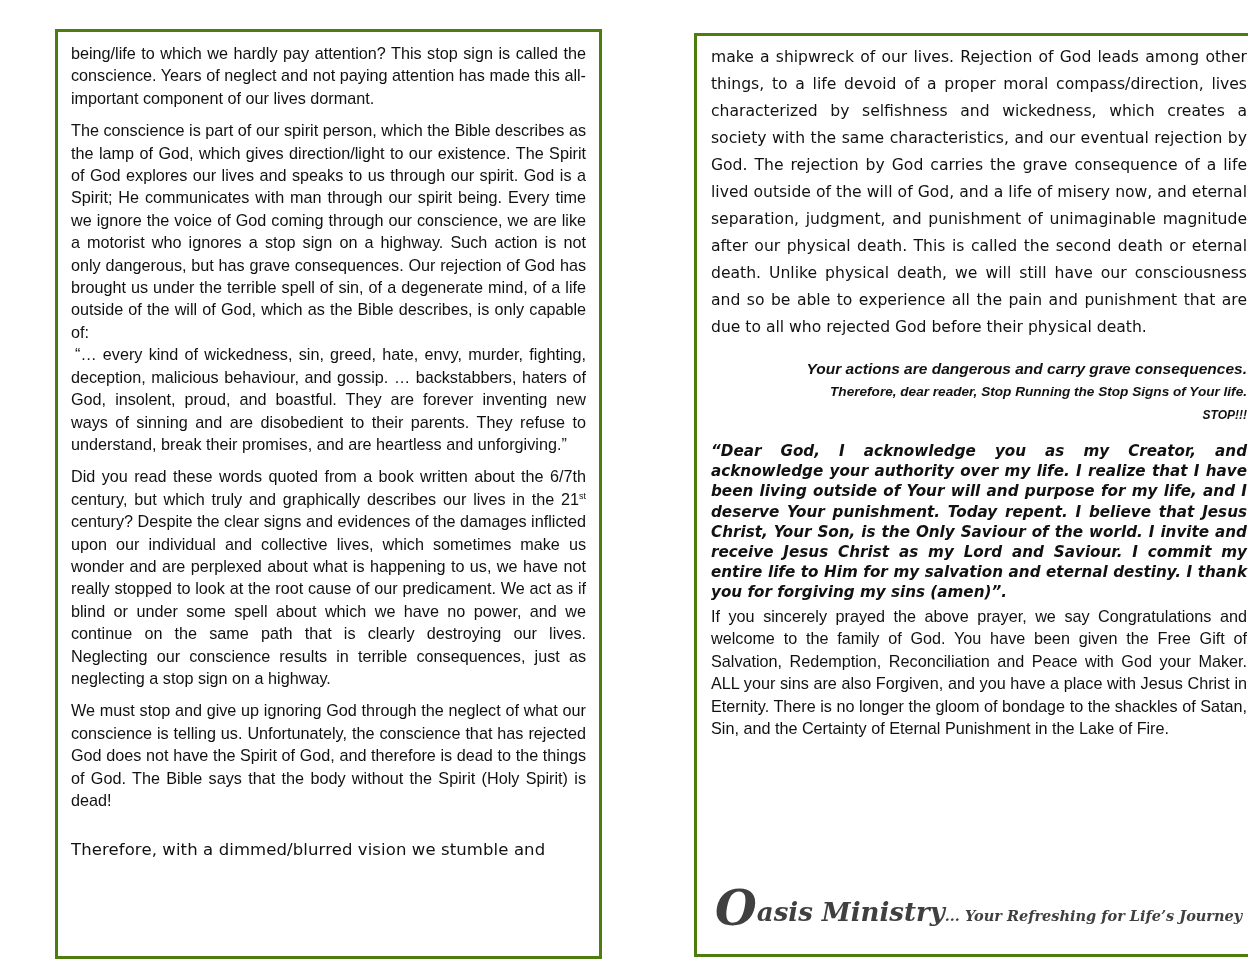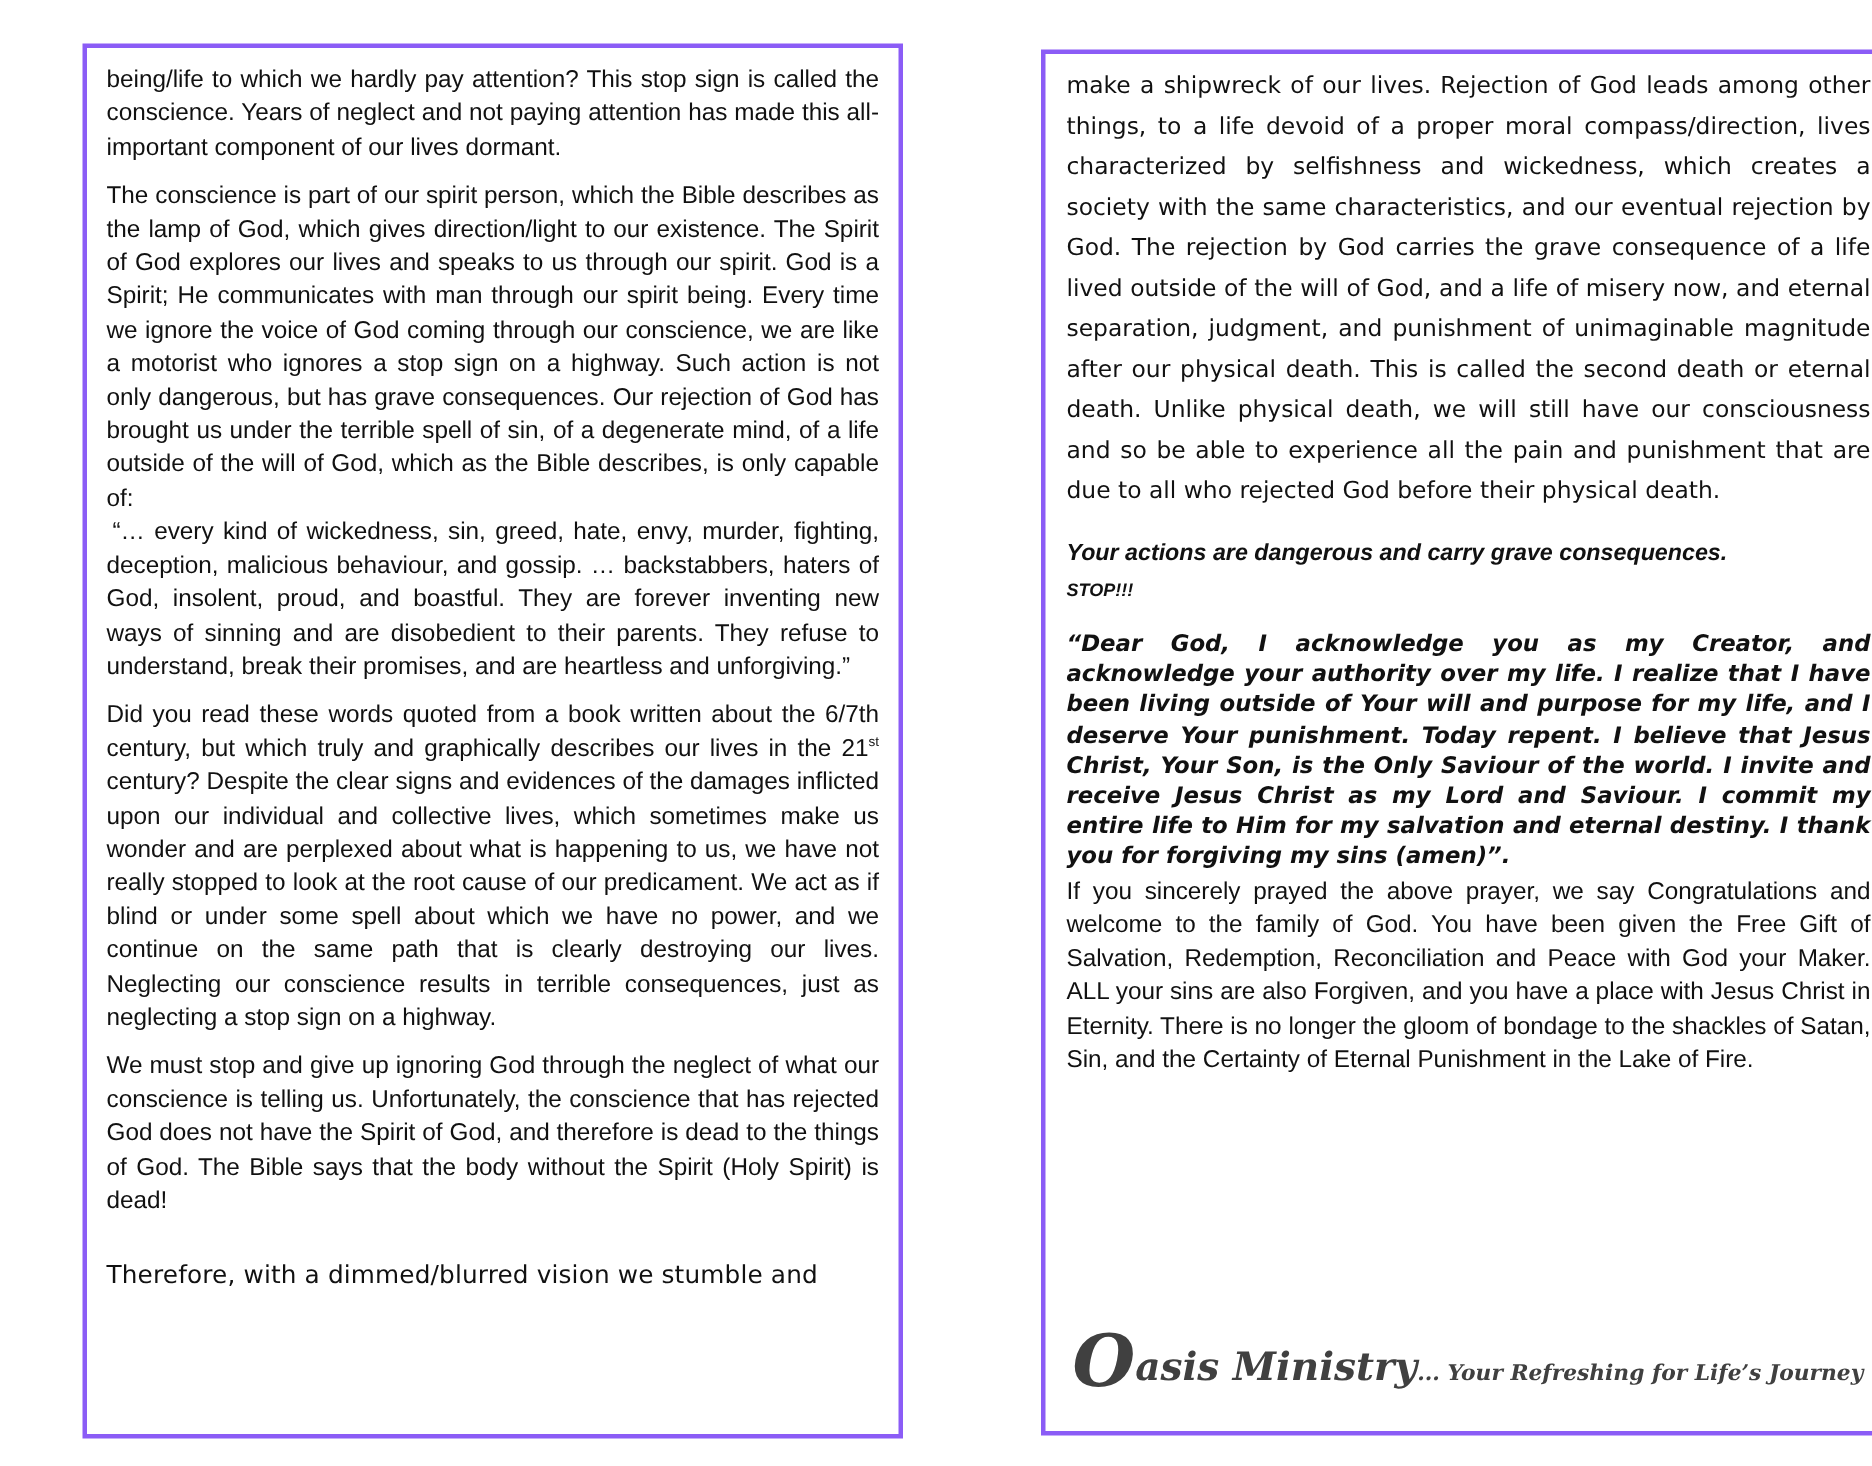--- a/index.html
+++ b/index.html
@@ -11,21 +11,21 @@
       width: 1248px;
       height: 977px;
       position: relative;
       overflow: hidden;
       font-family: "Liberation Sans", sans-serif;
       color: #111111;
     }
     .panel {
       position: absolute;
       box-sizing: border-box;
-      border: 3px solid #8b5cf6;
+      border: 3px solid #4d7c0f;
       background: #ffffff;
     }
     #panel-left {
       left: 55px;
       top: 29px;
       width: 547px;
       height: 930px;
       padding: 10px 13px 0 13px;
     }
     #panel-right {
@@ -54,21 +54,21 @@
       margin-top: 28px;
       letter-spacing: 0.1px;
     }
     .right-top-dejavu {
       font-family: "DejaVu Sans", sans-serif;
       font-size: 15.6px;
       line-height: 27px;
       text-align: justify;
     }
     .warning {
-      text-align: left;
+      text-align: right;
       font-style: italic;
       font-weight: bold;
       margin-top: 16px;
       margin-bottom: 14px;
     }
     .warning .w1 { font-size: 15.5px; line-height: 24px; display: block; }
     .warning .w2 { font-size: 13.6px; line-height: 22px; display: block; }
     .warning .w3 { font-size: 12px; line-height: 24px; display: block; font-style: italic; }
     .invite {
       font-size: 14.6px;
@@ -122,20 +122,21 @@
   <p class="body-text para-gap"><span>Did you read these words quoted from a book written about the 6/7th century, but which truly and graphically describes our lives in the 21</span><sup>st</sup><span> century? Despite the clear signs and evidences of the damages inflicted upon our individual and collective lives, which sometimes make us wonder and are perplexed about what is happening to us, we have not really stopped to look at the root cause of our predicament. We act as if blind or under some spell about which we have no power, and we continue on the same path that is clearly destroying our lives. Neglecting our conscience results in terrible consequences, just as neglecting a stop sign on a highway.</span></p>
   <p class="body-text">We must stop and give up ignoring God through the neglect of what our conscience is telling us. Unfortunately, the conscience that has rejected God does not have the Spirit of God, and therefore is dead to the things of God. The Bible says that the body without the Spirit (Holy Spirit) is dead!</p>
   <p class="closing-left">Therefore, with a dimmed/blurred vision we stumble and</p>
 </div>
 
 <div class="panel" id="panel-right">
   <p class="right-top-dejavu">make a shipwreck of our lives. Rejection of God leads among other things, to a life devoid of a proper moral compass/direction, lives characterized by selfishness and wickedness, which creates a society with the same characteristics, and our eventual rejection by God. The rejection by God carries the grave consequence of a life lived outside of the will of God, and a life of misery now, and eternal separation, judgment, and punishment of unimaginable magnitude after our physical death. This is called the second death or eternal death. Unlike physical death, we will still have our consciousness and so be able to experience all the pain and punishment that are due to all who rejected God before their physical death.</p>
 
   <div class="warning">
     <span class="w1">Your actions are dangerous and carry grave consequences.</span>
+    <span class="w2">Therefore, dear reader, Stop Running the Stop Signs of Your life.</span>
     <span class="w3">STOP!!!</span>
   </div>
 
   <p class="prayer">“Dear God, I acknowledge you as my Creator, and acknowledge your authority over my life. I realize that I have been living outside of Your will and purpose for my life, and I deserve Your punishment. Today repent. I believe that Jesus Christ, Your Son, is the Only Saviour of the world. I invite and receive Jesus Christ as my Lord and Saviour. I commit my entire life to Him for my salvation and eternal destiny. I thank you for forgiving my sins (amen)”.</p>
   <p class="congrats">If you sincerely prayed the above prayer, we say Congratulations and welcome to the family of God. You have been given the Free Gift of Salvation, Redemption, Reconciliation and Peace with God your Maker. ALL your sins are also Forgiven, and you have a place with Jesus Christ in Eternity. There is no longer the gloom of bondage to the shackles of Satan, Sin, and the Certainty of Eternal Punishment in the Lake of Fire.</p>
 
   <div class="signature">
     <span class="big-o">O</span><span class="brand">asis Ministry</span><span class="tagline">... Your Refreshing for Life’s Journey</span>
   </div>
 </div>

